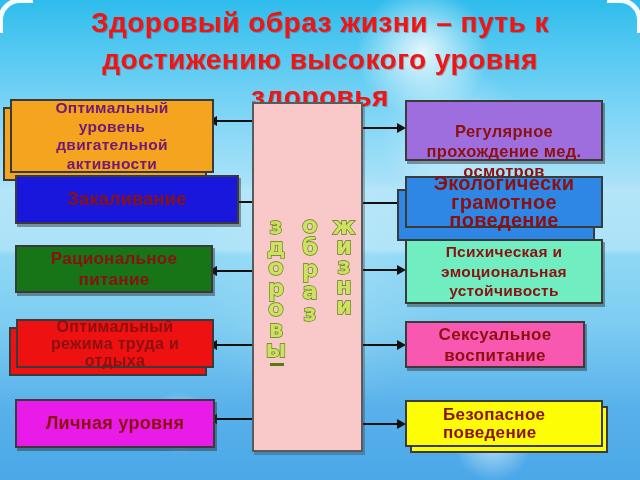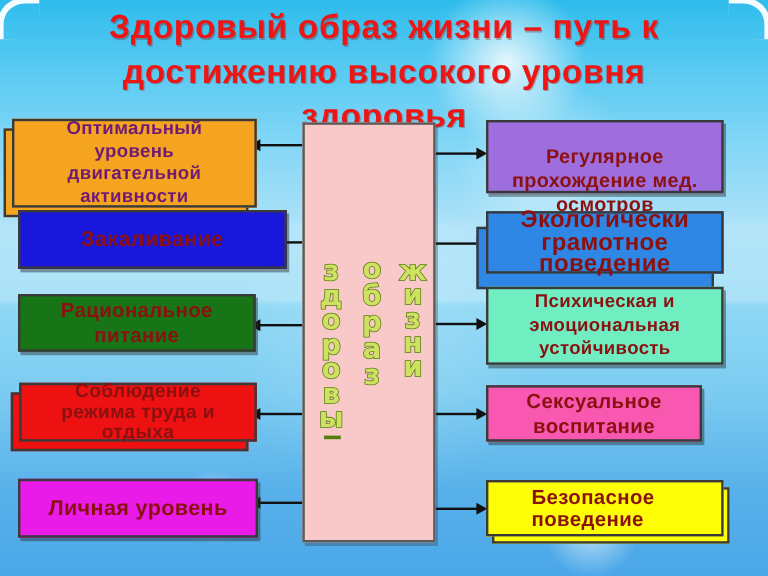--- a/index.html
+++ b/index.html
@@ -161,27 +161,27 @@
 </div>
 <div class="box pos-l3 plain" style="background: rgb(23, 116, 23);">
 
   <div class="face">
       <span class="lbl" style="color: rgb(139, 17, 17);">Рациональное питание</span>
     </div>
 </div>
 <div class="box pos-l4 dup-dl" style="background: rgb(238, 17, 17);">
   <div class="dup"></div>
   <div class="face">
-      <span class="lbl" style="color: rgb(139, 17, 17);">Соблюдение режима труда и отдыха</span>
+      <span class="lbl" style="color: rgb(139, 17, 17);">Оптимальный режима труда и отдыха</span>
     </div>
 </div>
 <div class="box pos-l5 plain" style="background: rgb(232, 27, 232);">
 
   <div class="face">
-      <span class="lbl" style="color: rgb(139, 17, 17);">Личная уровень</span>
+      <span class="lbl" style="color: rgb(139, 17, 17);">Личная уровня</span>
     </div>
 </div>
 
 <div class="box pos-r1 plain" style="background: rgb(158, 110, 223);">
 
   <div class="face">
       <span class="lbl" style="color: rgb(139, 17, 17);">Регулярное прохождение мед. осмотров</span>
     </div>
 </div>
 <div class="box pos-r2 dup-dl2" style="background: rgb(47, 135, 229);">

